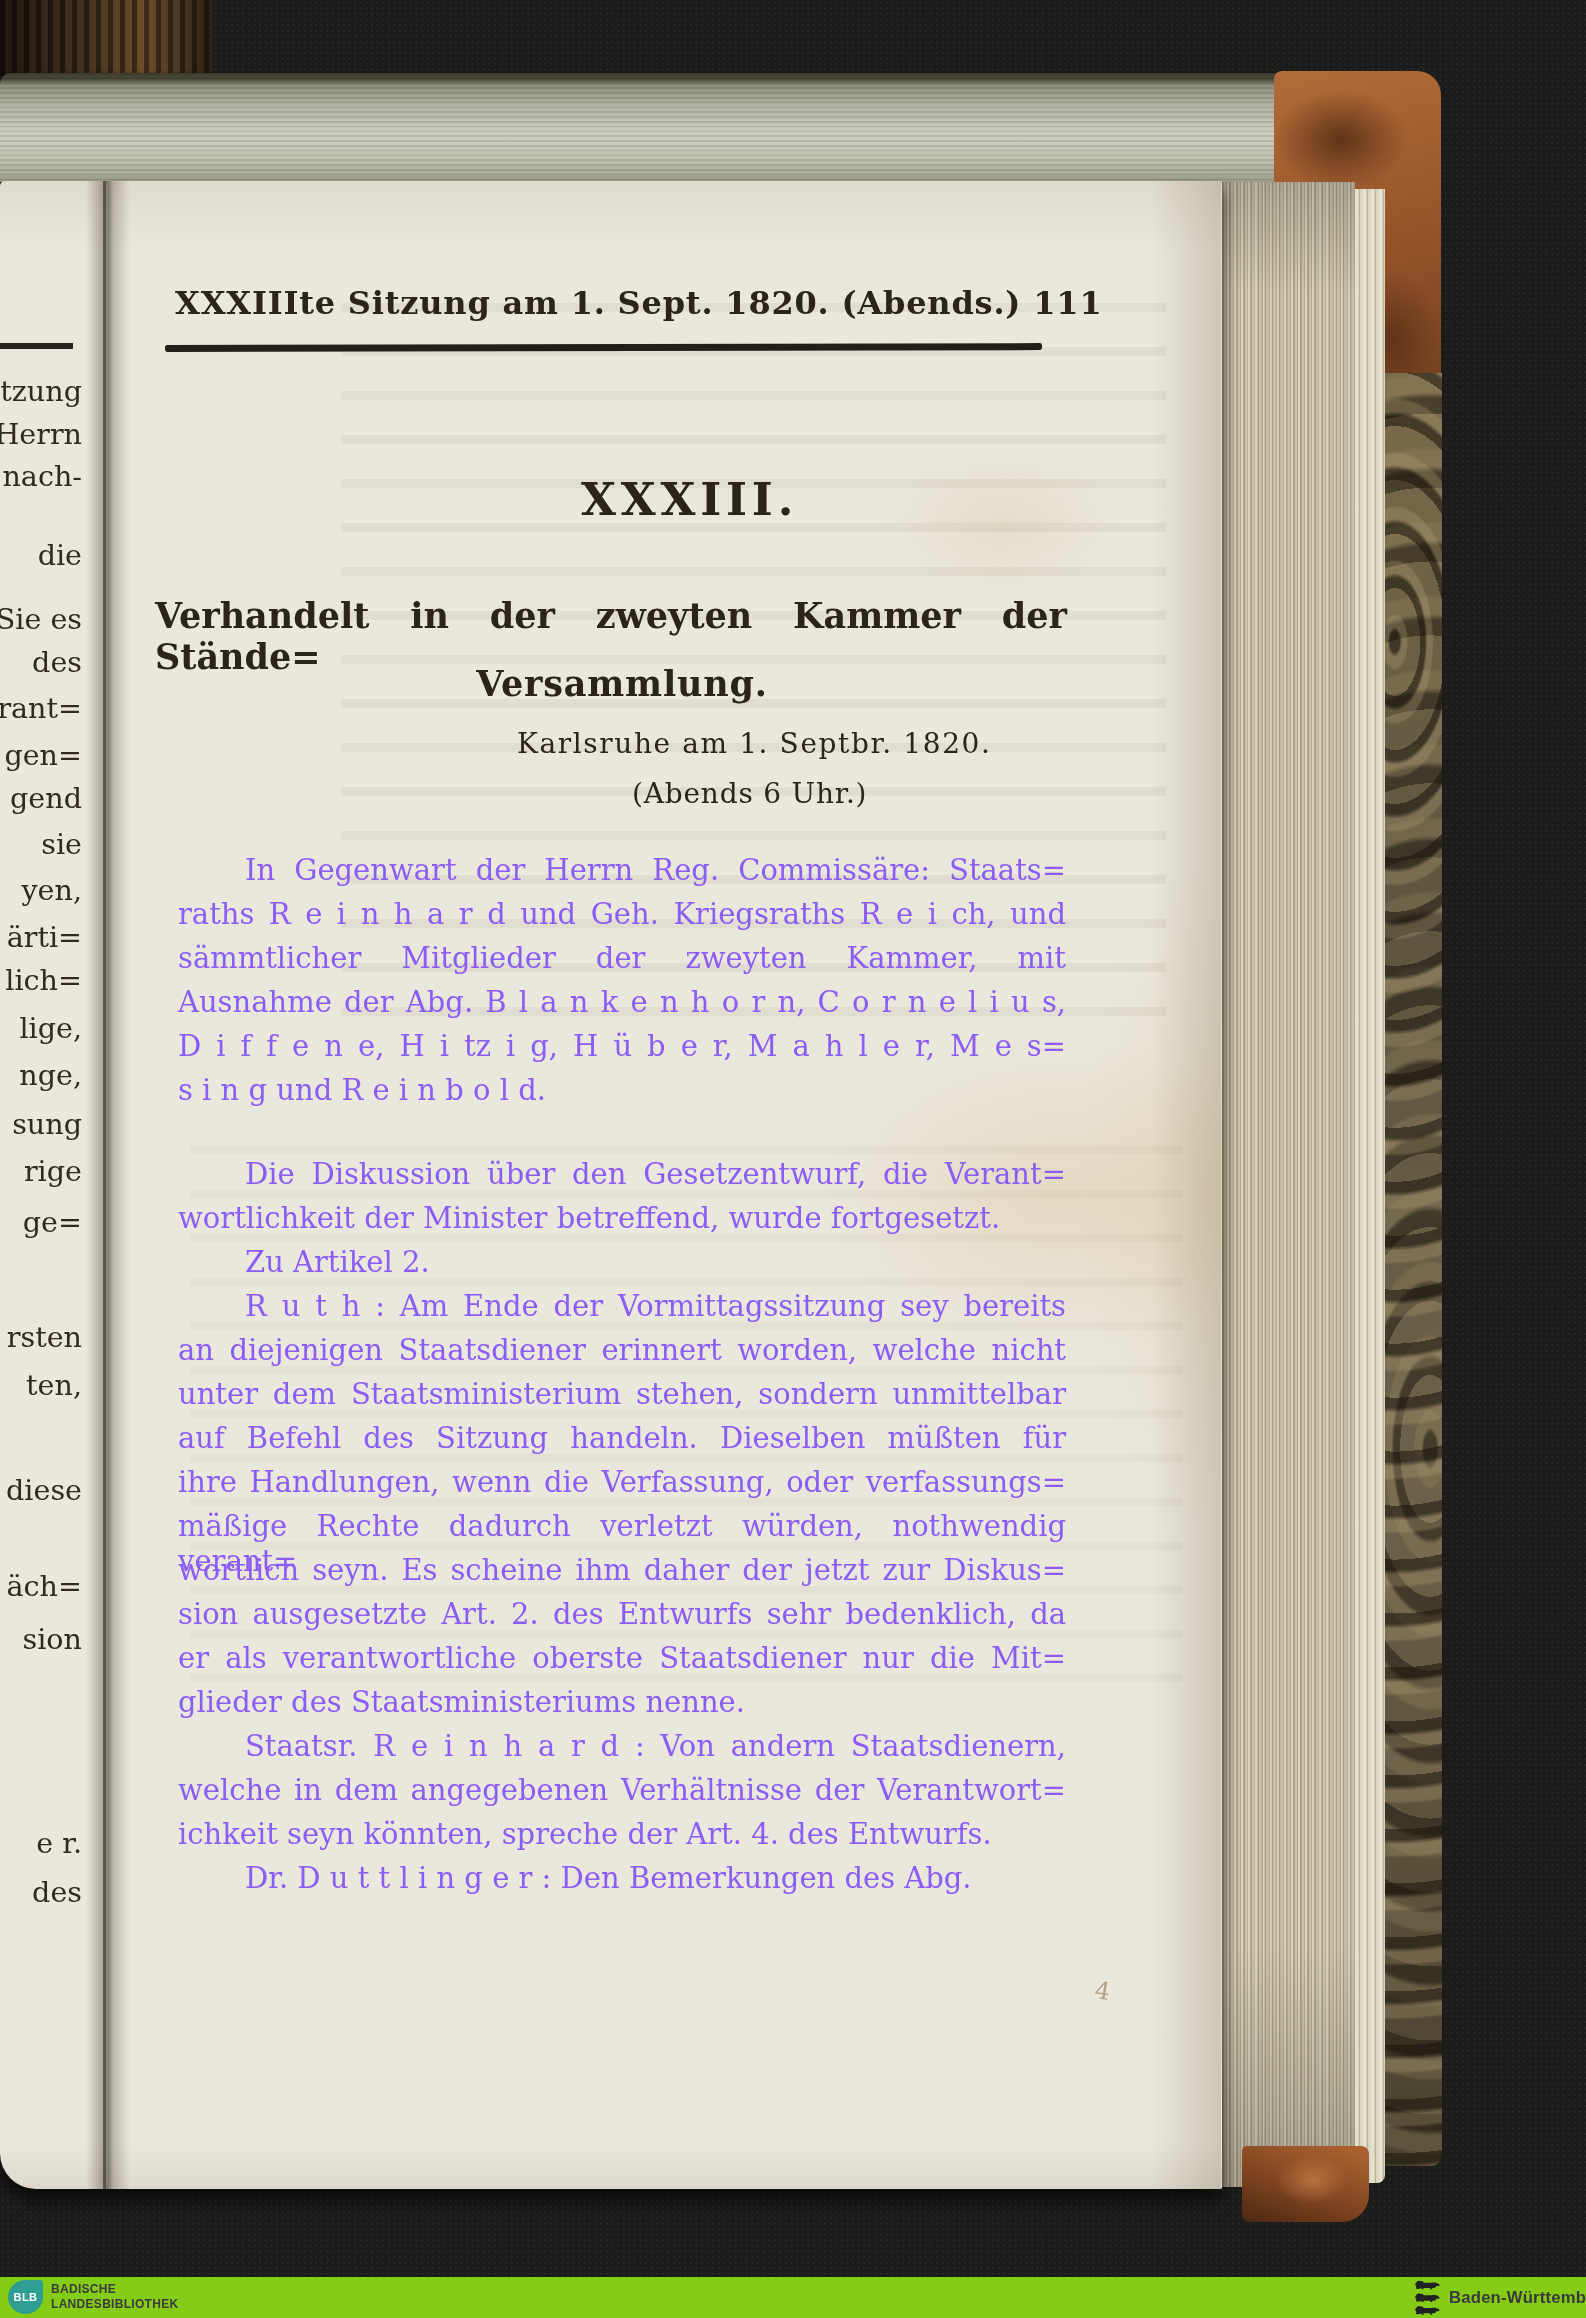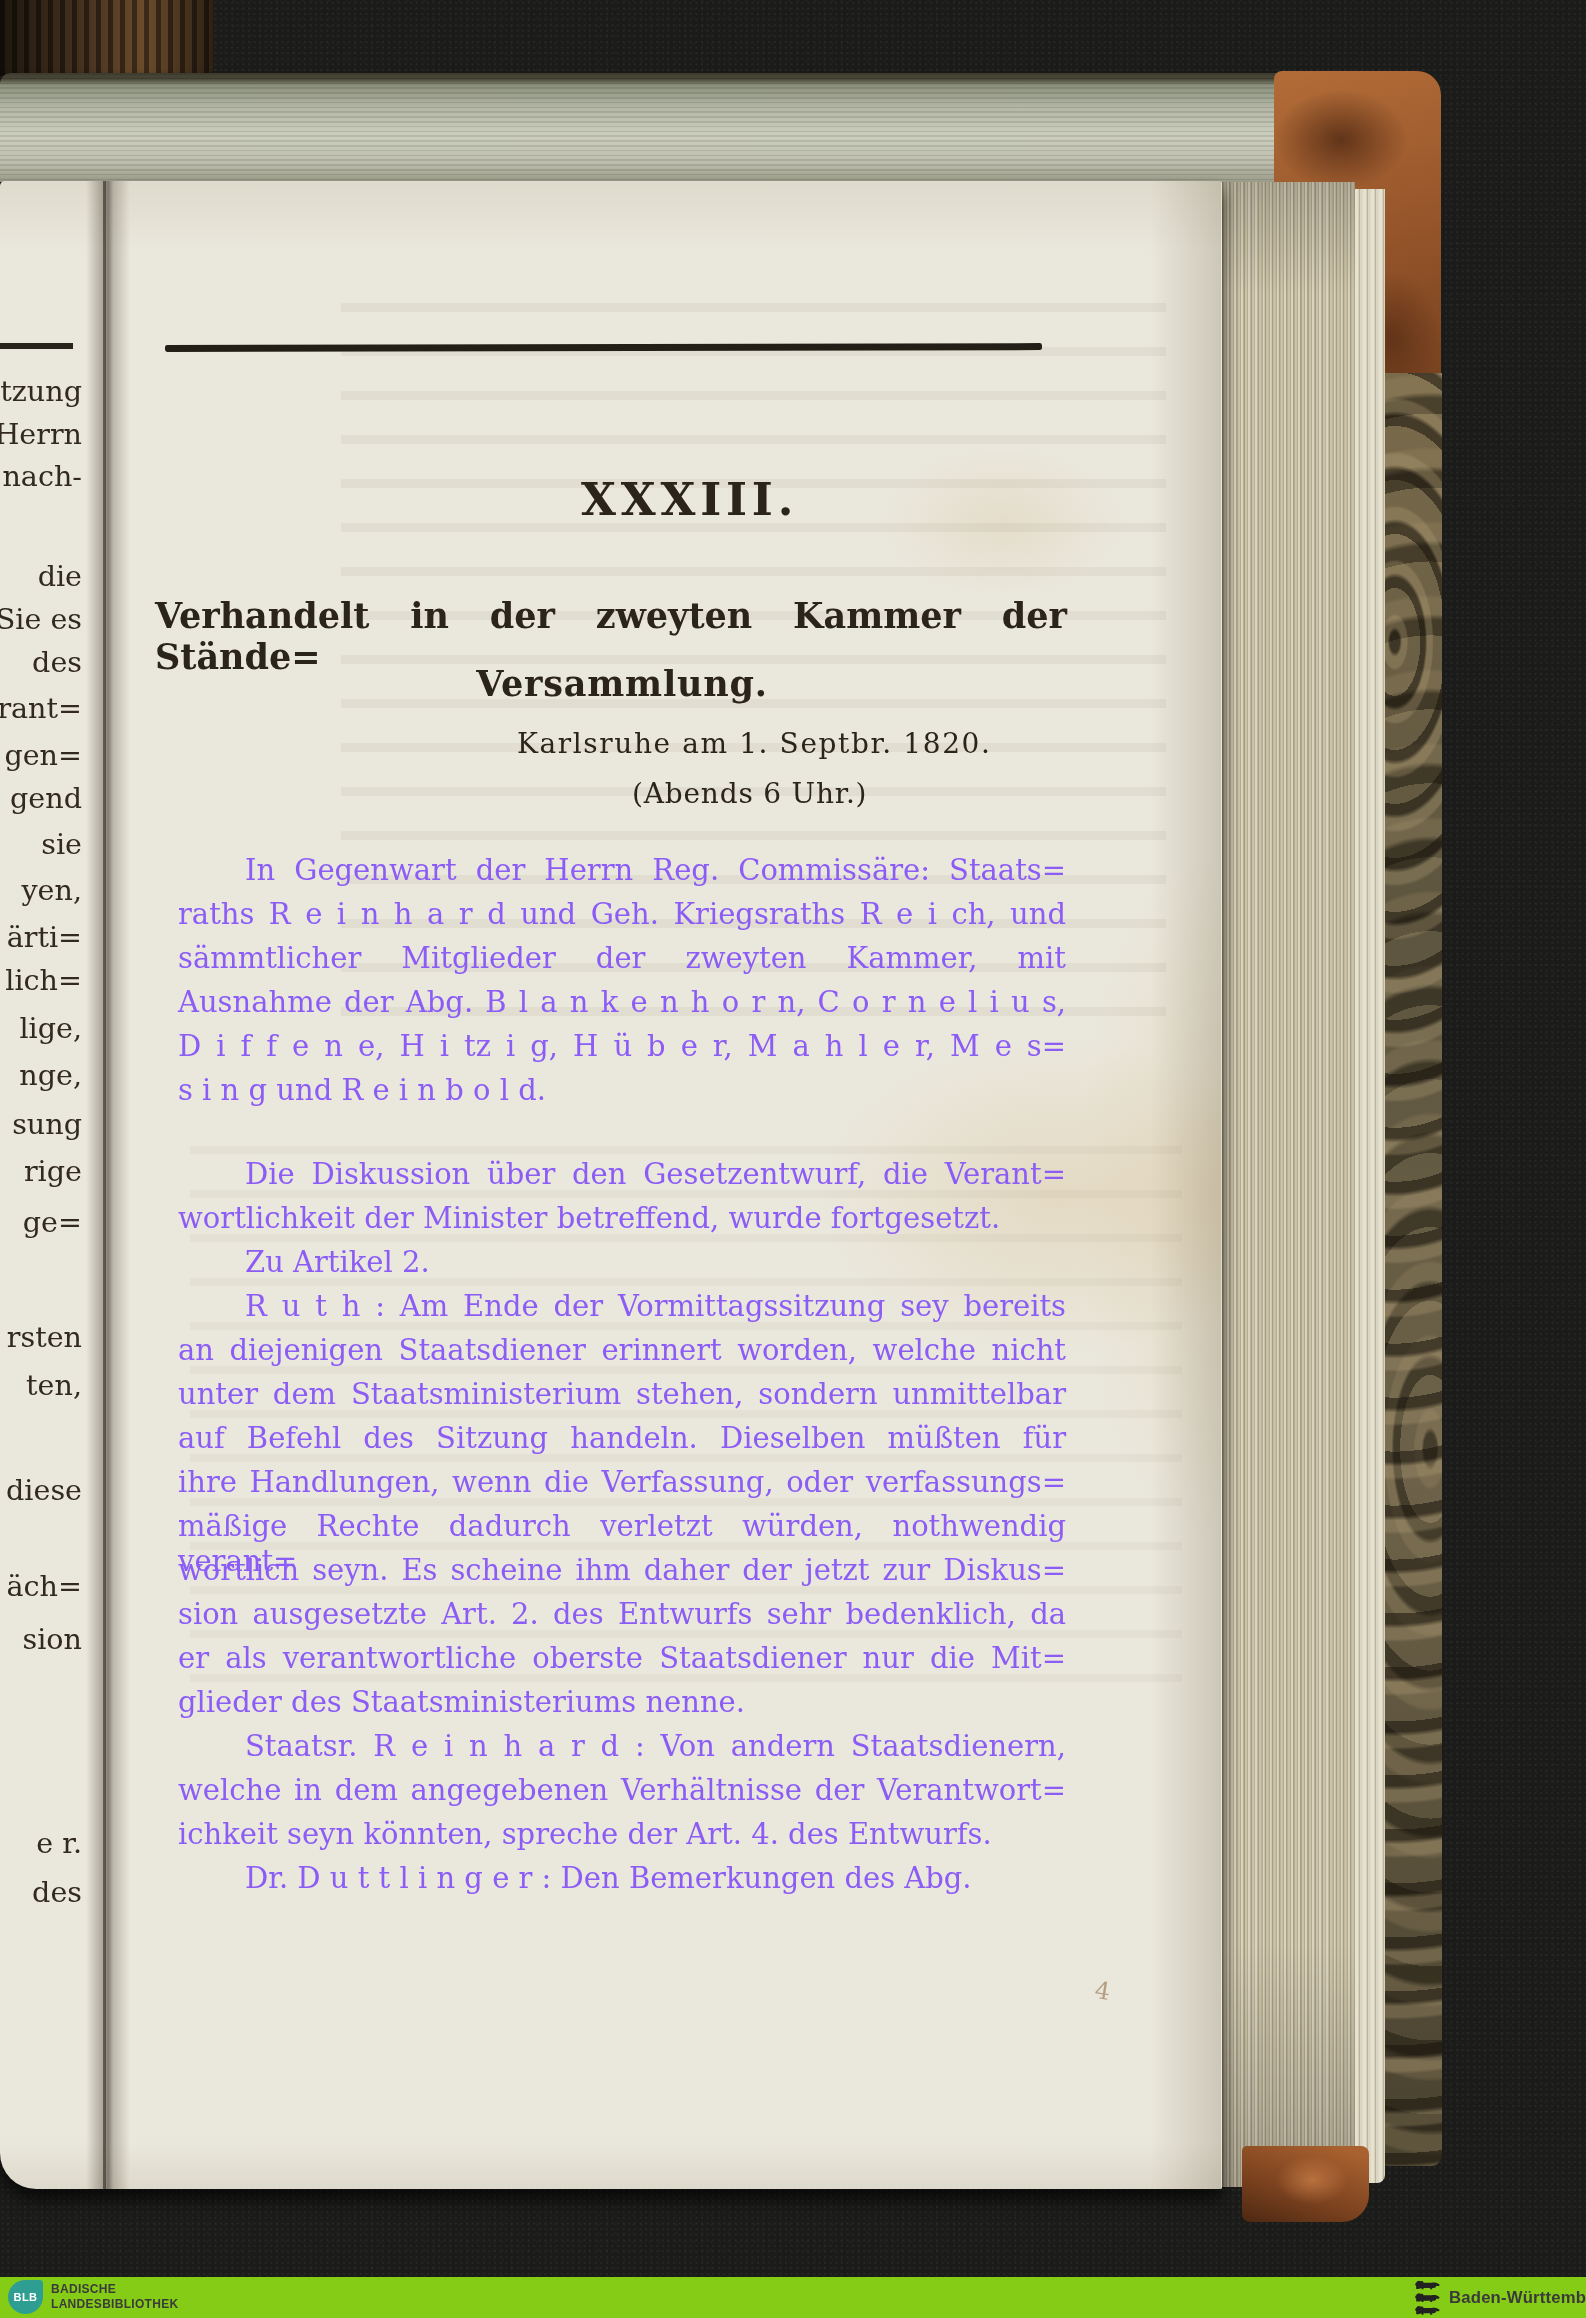--- a/index.html
+++ b/index.html
@@ -125,21 +125,21 @@
   <div id="page">
     <div class="ghost" id="ghost1"></div>
     <div class="ghost" id="ghost2"></div>
     <div id="page-right-shade"></div>
     <div id="gutter"></div>
     <div id="gutter-line"></div>
     <div id="frags">
         <div class="frag" style="top: 193px;">tzung</div>
         <div class="frag" style="top: 236px;">Herrn</div>
         <div class="frag" style="top: 278px;">nach-</div>
-        <div class="frag" style="top: 378px;">die</div>
+        <div class="frag" style="top: 357px;">die</div>
         <div class="frag" style="top: 421px;">Sie es</div>
         <div class="frag" style="top: 464px;">des</div>
         <div class="frag" style="top: 510px;">rant=</div>
         <div class="frag" style="top: 557px;">gen=</div>
         <div class="frag" style="top: 600px;">gend</div>
         <div class="frag" style="top: 646px;">sie</div>
         <div class="frag" style="top: 692px;">yen,</div>
         <div class="frag" style="top: 739px;">ärti=</div>
         <div class="frag" style="top: 782px;">lich=</div>
         <div class="frag" style="top: 830px;">lige,</div>
@@ -152,20 +152,21 @@
         <div class="frag" style="top: 1292px;">diese</div>
         <div class="frag" style="top: 1388px;">äch=</div>
         <div class="frag" style="top: 1441px;">sion</div>
         <div class="frag" style="top: 1645px;">e r.</div>
         <div class="frag" style="top: 1694px;">des</div>
       </div>
   </div>
 
   <div id="frag-rule" style="top:343px"></div>
 
+  <div class="tx" id="running-header">XXXIIIte Sitzung am 1. Sept. 1820. (Abends.) 111</div>
   <div id="header-rule"></div>
 
   <div class="tx" id="section-number">XXXIII.</div>
   <div class="tx" id="title1">Verhandelt in der zweyten Kammer der Stände=</div>
   <div class="tx" id="title2">Versammlung.</div>
   <div class="tx" id="dateline1">Karlsruhe am 1. Septbr. 1820.</div>
   <div class="tx" id="dateline2">(Abends 6 Uhr.)</div>
 
   <div id="page-text">
       <div class="bline indent just" style="top: 853px;">In Gegenwart der Herrn Reg. Commissäre: Staats=</div>

